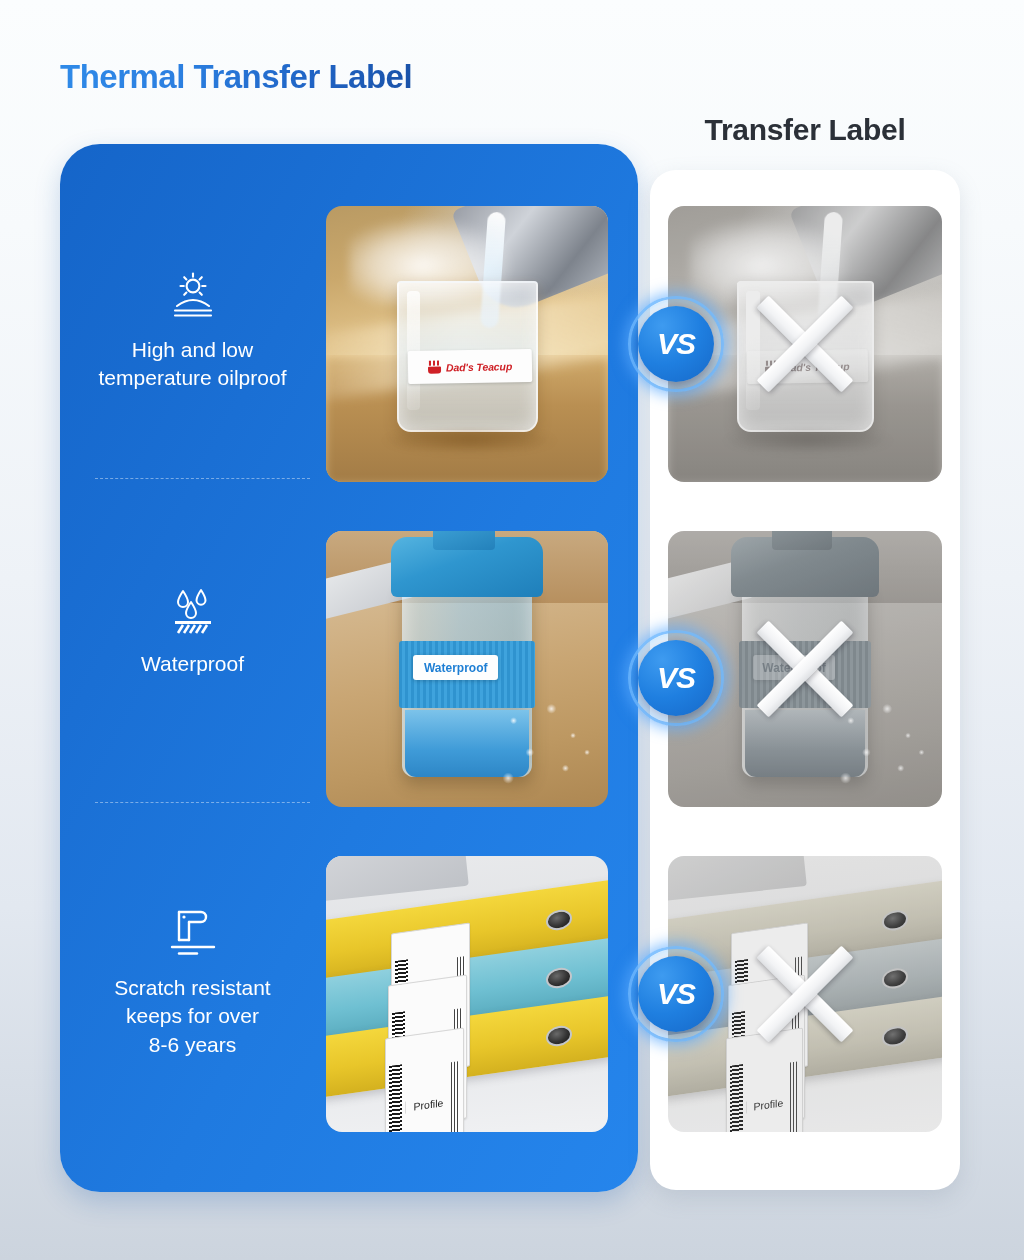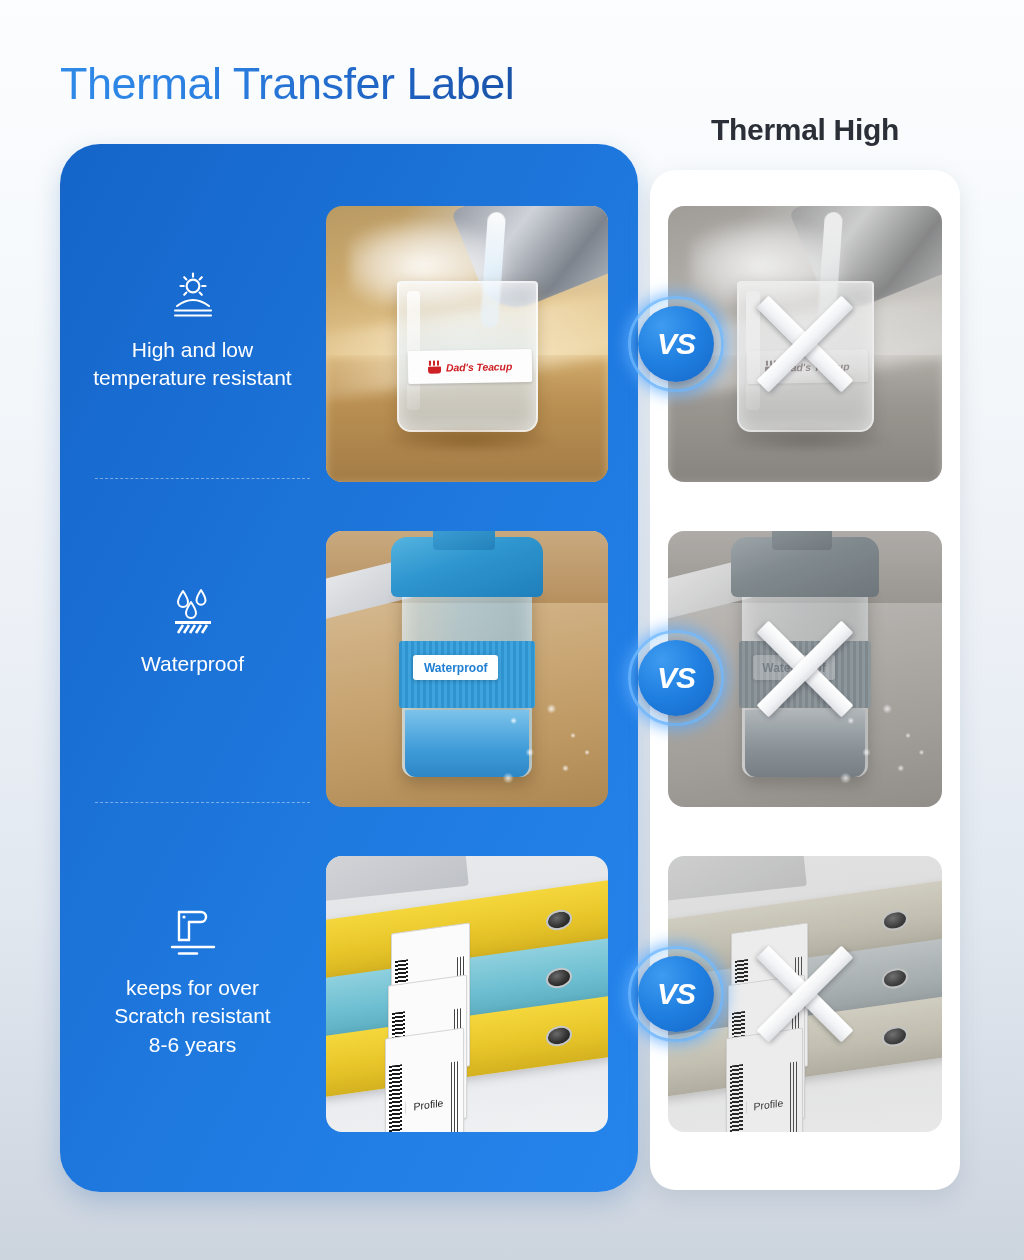--- a/index.html
+++ b/index.html
@@ -19,22 +19,22 @@
                 #e2e8f0 72%,
                 #ccd4de 100%);
     position: relative;
   }
 
   
   .title-main {
     position: absolute;
     left: 60px;
     top: 58px;
-    font-size: 45px;
-    font-weight: normal;
+    font-size: 33px;
+    font-weight: bold;
     letter-spacing: -0.5px;
     background: linear-gradient(100deg, #2f8ae8 0%, #2b7fe0 35%, #1f63c4 72%, #1a52a8 100%);
     -webkit-background-clip: text;
     background-clip: text;
     color: transparent;
     -webkit-text-fill-color: transparent;
     white-space: nowrap;
   }
 
   .title-right {
@@ -405,21 +405,21 @@
     letter-spacing: -1px;
   }
 
   
   .feature-icon svg { display: block; }
 </style>
 </head>
 <body>
 
 <div class="title-main">Thermal Transfer Label</div>
-<div class="title-right">Thermal High</div>
+<div class="title-right">Transfer Label</div>
 
 <div class="panel-blue">
 
   <div class="feature-col r1">
     <div class="feature-icon">
       <svg width="50" height="48" viewBox="0 0 50 48">
         <g stroke="#ffffff" stroke-width="2.1" fill="none" stroke-linecap="round">
           <circle cx="25" cy="14" r="6.4"></circle>
           <line x1="25" y1="1.5" x2="25" y2="4.8"></line>
           <line x1="16.2" y1="5.2" x2="18.4" y2="7.4"></line>
@@ -429,21 +429,21 @@
           <line x1="16.2" y1="22.8" x2="18.4" y2="20.6"></line>
           <line x1="33.8" y1="22.8" x2="31.6" y2="20.6"></line>
           <path d="M9 34 Q25 22 41 34"></path>
           <line x1="7" y1="38.5" x2="43" y2="38.5"></line>
           <line x1="7" y1="43.5" x2="43" y2="43.5"></line>
         </g>
       </svg>
     </div>
     <div class="feature-text">
       <div>High and low</div>
-      <div>temperature resistant</div>
+      <div>temperature oilproof</div>
     </div>
   </div>
 
   <div class="divider d1"></div>
 
   <div class="feature-col r2">
     <div class="feature-icon">
       <svg width="52" height="46" viewBox="0 0 52 46">
         <g fill="none" stroke="#ffffff" stroke-width="2" stroke-linejoin="round">
           <path d="M16 3 C16 3 11 10.5 11 14 a5 5 0 0 0 10 0 C21 10.5 16 3 16 3z"></path>
@@ -477,22 +477,22 @@
           <path d="M9 4 v28"></path>
           <path d="M19 14 v18"></path>
           <path d="M9 32 h10"></path>
           <circle cx="14" cy="9" r="1.6" fill="#ffffff" stroke="none"></circle>
           <line x1="2" y1="39" x2="44" y2="39"></line>
           <line x1="9" y1="45.5" x2="27" y2="45.5"></line>
         </g>
       </svg>
     </div>
     <div class="feature-text">
+      <div>Scratch resistant</div>
       <div>keeps for over</div>
-      <div>Scratch resistant</div>
       <div>8-6 years</div>
     </div>
   </div>
 </div>
 
 <div class="panel-white"></div>
 
 <div class="photo photo-left p1">
   <div class="photo-inner sc-glass">
     <div class="kettle"></div>

